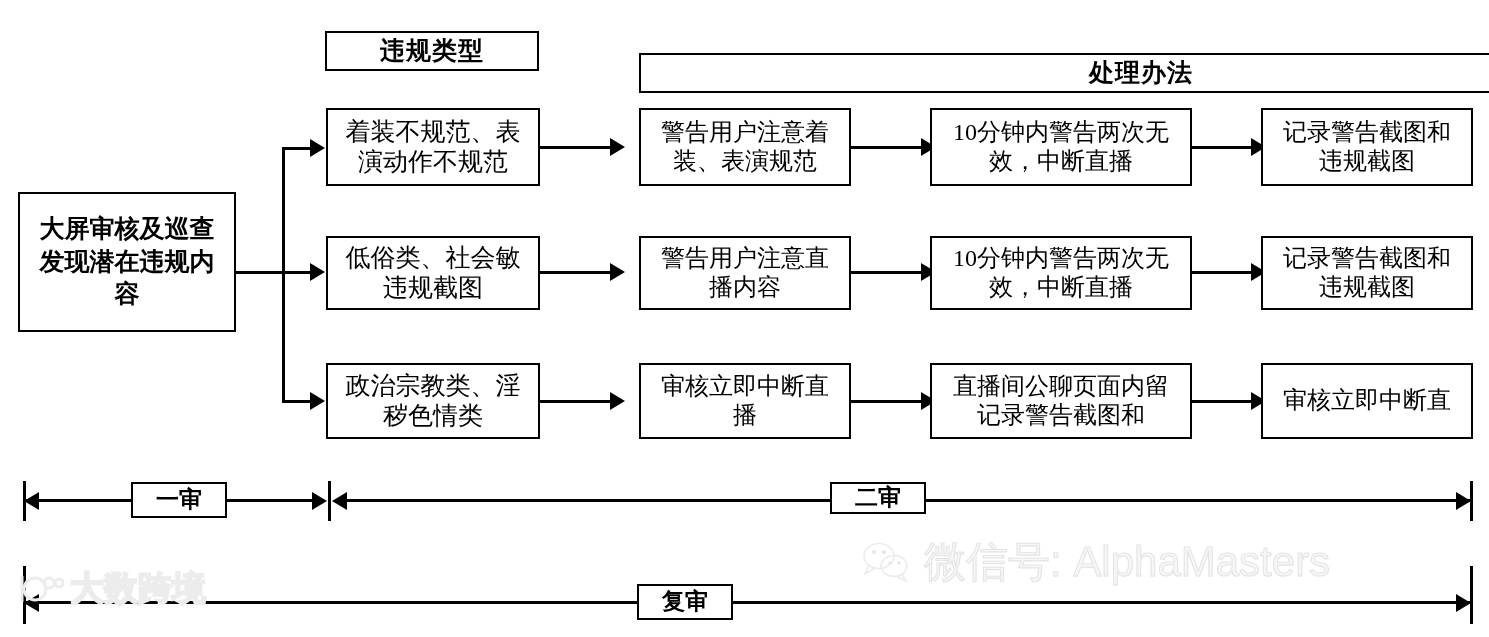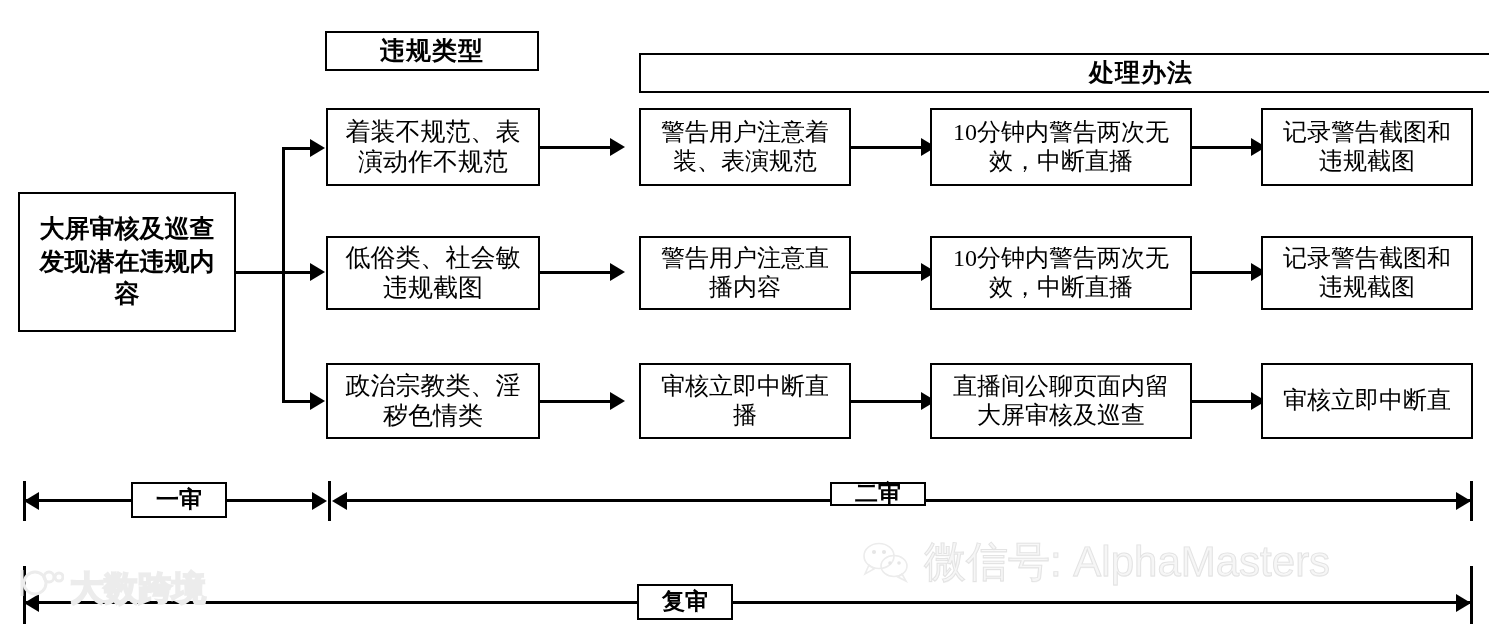--- a/index.html
+++ b/index.html
@@ -74,21 +74,21 @@
     -webkit-text-stroke:1px #e3e3e3;
     text-shadow:0 1px 0 #f6f6f6;
     display:flex; align-items:center; gap:12px;
   }
   .wm-brand{
     left:18px; top:566px;
     font-size:34px; font-weight:bold;
     font-family:"Liberation Sans","DejaVu Sans",sans-serif;
     color:#fbfbfb;
     -webkit-text-stroke:2px #ececec;
-    display:flex; gap:6px;
+    display:flex; align-items:center; gap:6px;
     z-index:5;
   }
 </style>
 </head>
 <body>
 
 <div id="canvas">
 
   <div class="box hdr" style="left:325px;top:31px;width:214px;height:40px;">
     <span class="txt">违规类型</span>
@@ -178,21 +178,21 @@
 
   <div class="box act" style="left:639px;top:363px;width:212px;height:76px;">
     <span class="txt">审核立即中断直
 播</span>
   </div>
   <div class="hline" style="left:851px;top:400px;width:78px;"></div>
   <div class="arrow-r" style="left:921px;top:392px;"></div>
 
   <div class="box act" style="left:930px;top:363px;width:262px;height:76px;">
     <span class="txt">直播间公聊页面内留
-大屏审核及巡查</span>
+记录警告截图和</span>
   </div>
   <div class="hline" style="left:1192px;top:400px;width:68px;"></div>
   <div class="arrow-r" style="left:1251px;top:392px;"></div>
 
   <div class="box act" style="left:1261px;top:363px;width:212px;height:76px;">
     <span class="txt">审核立即中断直</span>
   </div>
 
   <div class="tick" style="left:23px;top:481px;height:40px;"></div>
   <div class="tick" style="left:328px;top:481px;height:40px;"></div>
@@ -203,21 +203,21 @@
   <div class="hline" style="left:226px;top:499px;width:96px;"></div>
   <div class="arrow-r" style="left:312px;top:492px;"></div>
   <div class="box" style="left:131px;top:482px;width:96px;height:36px;font-size:23px;font-weight:bold;">
     <span class="txt">一审</span>
   </div>
 
   <div class="hline" style="left:347px;top:499px;width:484px;"></div>
   <div class="arrow-l" style="left:332px;top:492px;"></div>
   <div class="hline" style="left:925px;top:499px;width:546px;"></div>
   <div class="arrow-r" style="left:1456px;top:492px;"></div>
-  <div class="box" style="left:830px;top:482px;width:96px;height:24px;font-size:23px;font-weight:bold;">
+  <div class="box" style="left:830px;top:482px;width:96px;height:32px;font-size:23px;font-weight:bold;">
     <span class="txt">二审</span>
   </div>
 
   <div class="tick" style="left:23px;top:566px;height:58px;"></div>
   <div class="tick" style="left:1470px;top:566px;height:58px;"></div>
 
   <div class="hline" style="left:26px;top:601px;width:612px;"></div>
   <div class="arrow-l" style="left:24px;top:594px;"></div>
   <div class="hline" style="left:731px;top:601px;width:740px;"></div>
   <div class="arrow-r" style="left:1456px;top:594px;"></div>

